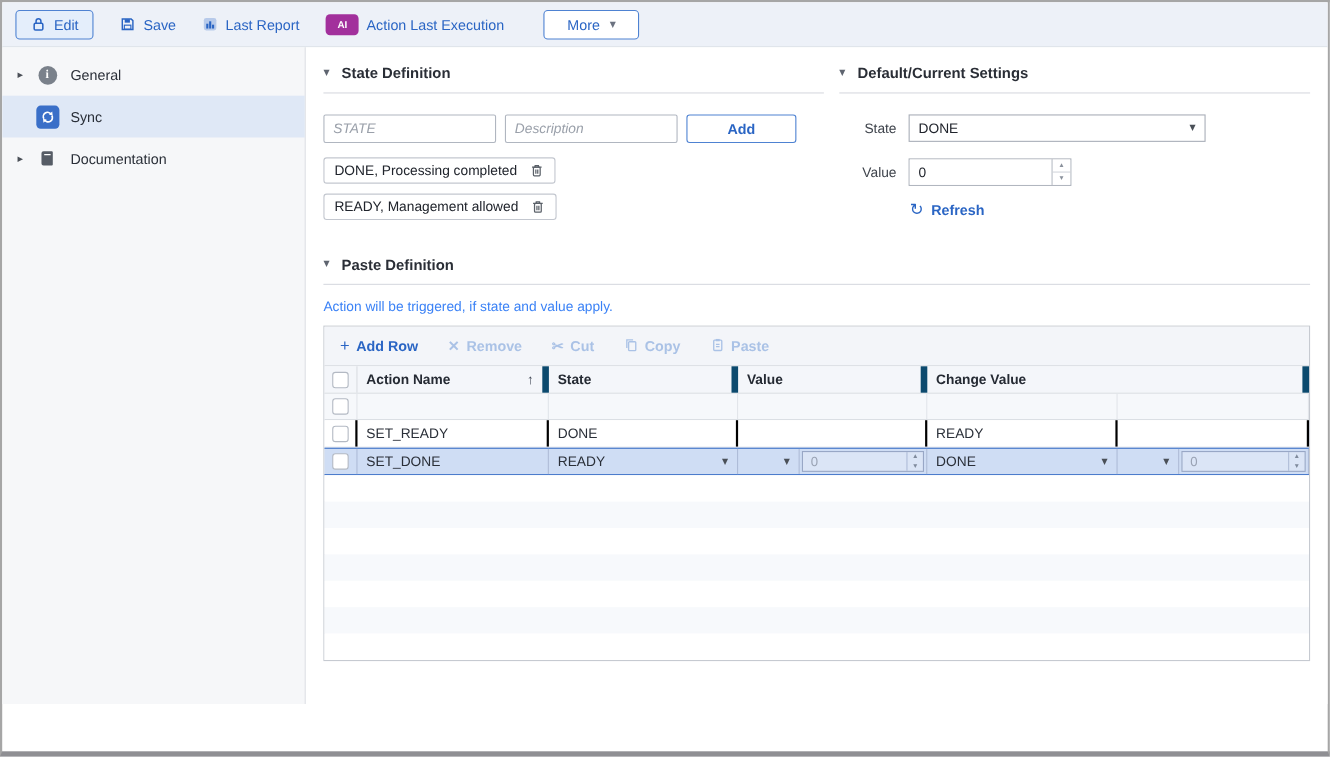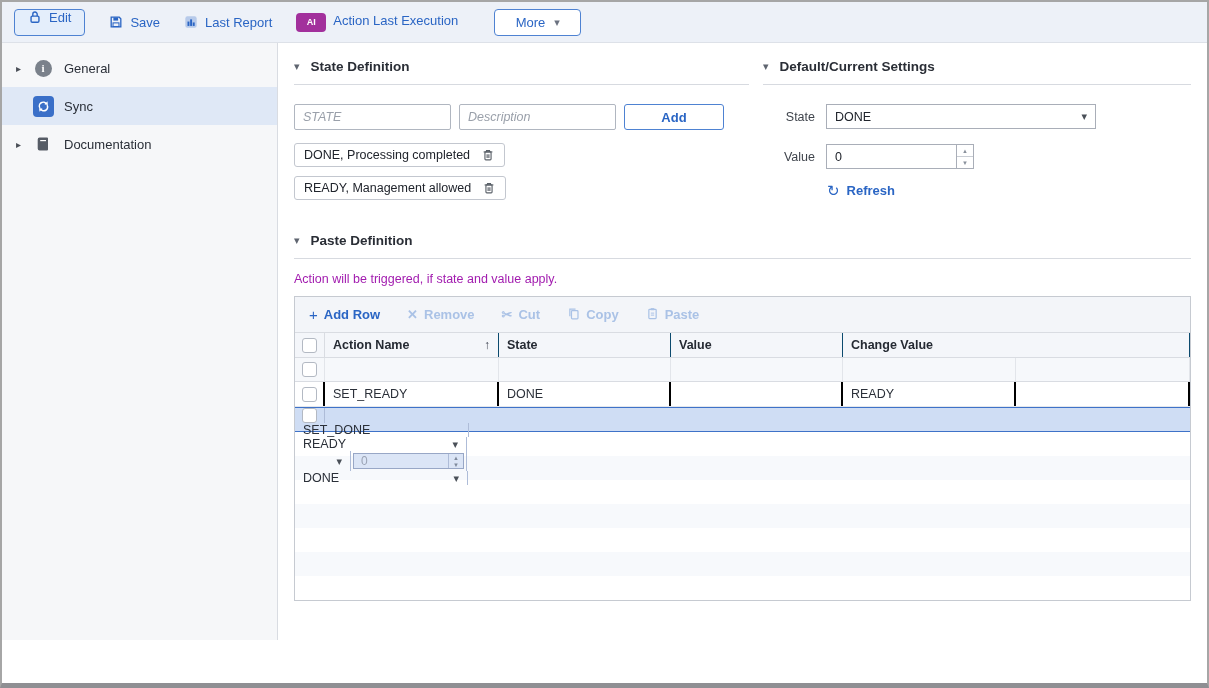--- a/index.html
+++ b/index.html
@@ -25,21 +25,21 @@
   .titlebar .title {
     margin-left: 11px; font-size: 14px; font-weight: 700; color: #15181e;
   }
 
   
   .toolbar {
     height: 41px; background: #edf1f8; border-bottom: 1px solid #dde1e8;
     display: flex; align-items: center; padding: 0 10px; gap: 24px;
   }
   .tb-btn {
-    display: inline-flex; align-items: flex-start; gap: 7px;
+    display: inline-flex; align-items: center; gap: 7px;
     font-size: 13px; color: #2a65c4; cursor: pointer; white-space: nowrap;
   }
   .tb-btn svg { display: block; }
   .tb-btn.boxed {
     border: 1px solid #4e82d2; background: #e4eefb; border-radius: 4px;
     height: 27px; padding: 0 13px; margin-left: 2px;
   }
   .tb-more {
     display: inline-flex; align-items: center; justify-content: center; gap: 9px;
     width: 87px; height: 27px; border: 1px solid #4e82d2; border-radius: 4px;
@@ -128,21 +128,21 @@
   .spin-col { width: 17px; border-left: 1px solid #a9aeb8; display: flex; flex-direction: column; }
   .spin-btn { flex: 1; display: flex; align-items: center; justify-content: center;
     font-size: 6px; color: #8a919c; cursor: pointer; background: #fff; }
   .spin-btn.up { border-bottom: 1px solid #c9cdd4; }
   .refresh { display: inline-flex; align-items: center; gap: 7px; margin: 14px 0 0 64px;
     color: #2a65c4; font-size: 13px; font-weight: 600; cursor: pointer; }
   .refresh-ic { font-size: 15px; font-weight: 400; line-height: 1; }
 
   
   .action-sec { margin-top: 25px; }
-  .action-desc { margin-top: 13px; font-size: 12.5px; color: #a21caf; }
+  .action-desc { margin-top: 13px; font-size: 12.5px; color: #3b82f6; }
 
   
   .grid { margin-top: 10px; border: 1px solid #c6cad1; height: 305px; background: #fff; }
   .grid-toolbar {
     height: 36px; background: #f3f5f9; border-bottom: 1px solid #d9dce2;
     display: flex; align-items: center; padding-left: 14px; gap: 27px;
   }
   .g-btn { display: inline-flex; align-items: center; gap: 6px; font-size: 13px;
     color: #2a65c4; font-weight: 600; cursor: pointer; }
   .g-btn.disabled { color: #aac2e6; cursor: default; }
@@ -153,31 +153,31 @@
   .grow { display: flex; align-items: stretch; }
   .c0 { width: 30px; flex: 0 0 auto; display: flex; align-items: center; justify-content: center; }
   .c1 { width: 174px; flex: 0 0 auto; }
   .c2 { width: 172px; flex: 0 0 auto; }
   .c3 { width: 172px; flex: 0 0 auto; }
   .c4 { width: 173px; flex: 0 0 auto; }
   .c5 { flex: 1; min-width: 0; }
   .cell { display: flex; align-items: center; padding: 0 8px; font-size: 12.5px; color: #2a2f38; overflow: hidden; }
 
   .hdr { height: 25px; background: #f4f6fa; border-bottom: 1px solid #d9dce2; }
-  .hdr .cell { font-weight: 700; color: #252a33; border-right: 1px solid #0c4a6e; text-align: right; }
+  .hdr .cell { font-weight: 700; color: #252a33; border-right: 6px solid #0c4a6e; text-align: right; }
   .hdr .c0 { border-right: 1px solid #d9dce2; }
   .sort-arrow { margin-left: auto; font-size: 12px; color: #3c4250; font-weight: 400; }
 
   .filter { height: 24px; background: #f6f8fb; border-bottom: 1px solid #d9dce2; }
   .filter .cell, .filter .c0 { border-right: 1px solid #e2e5ea; }
 
   .datarow { height: 25px; background: #fff; border-bottom: 1px solid #e4e7ec; }
   .datarow .cell, .datarow .c0 { border-right: 2px solid #000000; }
 
-  .selrow { height: 25px; background: #cfddf4; border-top: 1px solid #3e72c8; border-bottom: 1px solid #3e72c8; flex-direction: column; }
+  .selrow { height: 25px; background: #cfddf4; border-top: 1px solid #3e72c8; border-bottom: 1px solid #3e72c8; }
   .selrow .cell, .selrow .c0 { border-right: 1px solid #aebcd8; }
   .cell .dd-caret { margin-left: auto; font-size: 11px; color: #4a5058; }
   .mini-dd { width: 56px; flex: 0 0 auto; display: flex; align-items: center;
     justify-content: flex-end; padding-right: 8px; border-right: 1px solid #aebcd8; height: 100%; }
   .cell-split { display: flex; align-items: stretch; padding: 0; }
   .cell-spin { flex: 1; display: flex; align-items: stretch; margin: 2px 2px;
     border: 1px solid #98a7c6; background: #dbe5f6; min-width: 0; }
   .cell-spin .ph { flex: 1; display: flex; align-items: center; padding-left: 7px;
     font-size: 12px; color: #9aa3b4; }
   .cell-spin .arrows { width: 15px; border-left: 1px solid #aebcd8;

